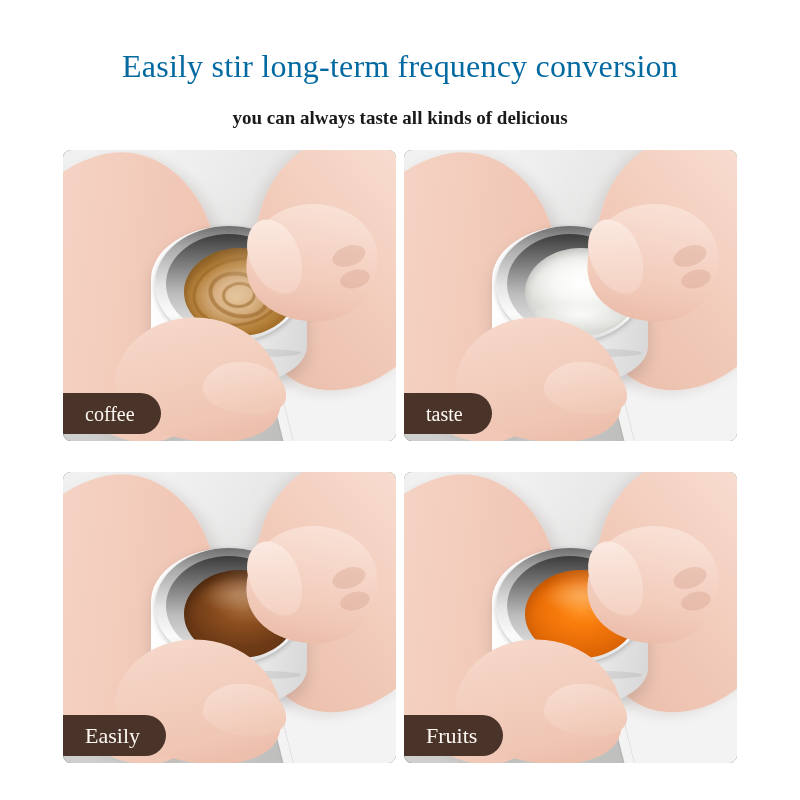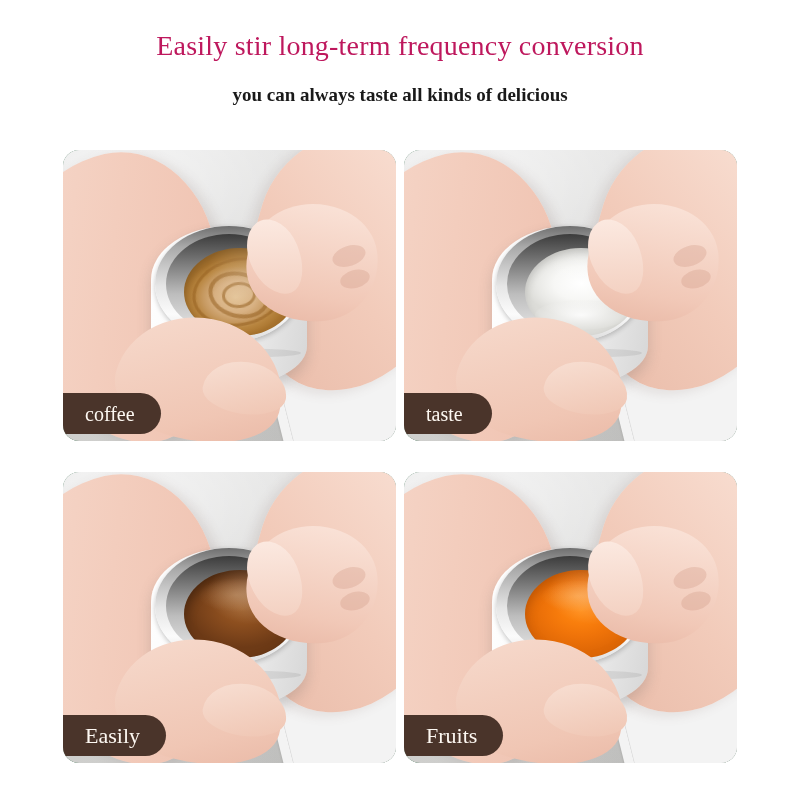--- a/index.html
+++ b/index.html
@@ -22,25 +22,25 @@
 
   
   .header {
     position: absolute;
     top: 0; left: 0;
     width: 800px;
     text-align: center;
   }
 
   .headline {
-    margin-top: 30px;
-    font-size: 28px;
+    margin-top: 48px;
+    font-size: 32px;
     line-height: 1.15;
     letter-spacing: 0.2px;
-    color: #be185d;
+    color: #0369a1;
     font-weight: 400;
     white-space: nowrap;
   }
 
   .subhead {
     margin-top: 22px;
     font-size: 19px;
     line-height: 1.2;
     color: #1a1a1a;
     font-weight: 700;
@@ -56,21 +56,21 @@
     height: 613px;
     display: grid;
     grid-template-columns: 333px 333px;
     grid-template-rows: 291px 291px;
     column-gap: 8px;
     row-gap: 31px;
   }
 
   .card {
     position: relative;
-    border-radius: 16px;
+    border-radius: 8px;
     overflow: hidden;
     background: #14532d;
   }
 
   
   .scene {
     position: absolute;
     inset: 0;
     background:
       linear-gradient(160deg, #e9e9e9 0%, #dcdcdb 38%, #cfcfcd 70%, #c9c9c7 100%);

